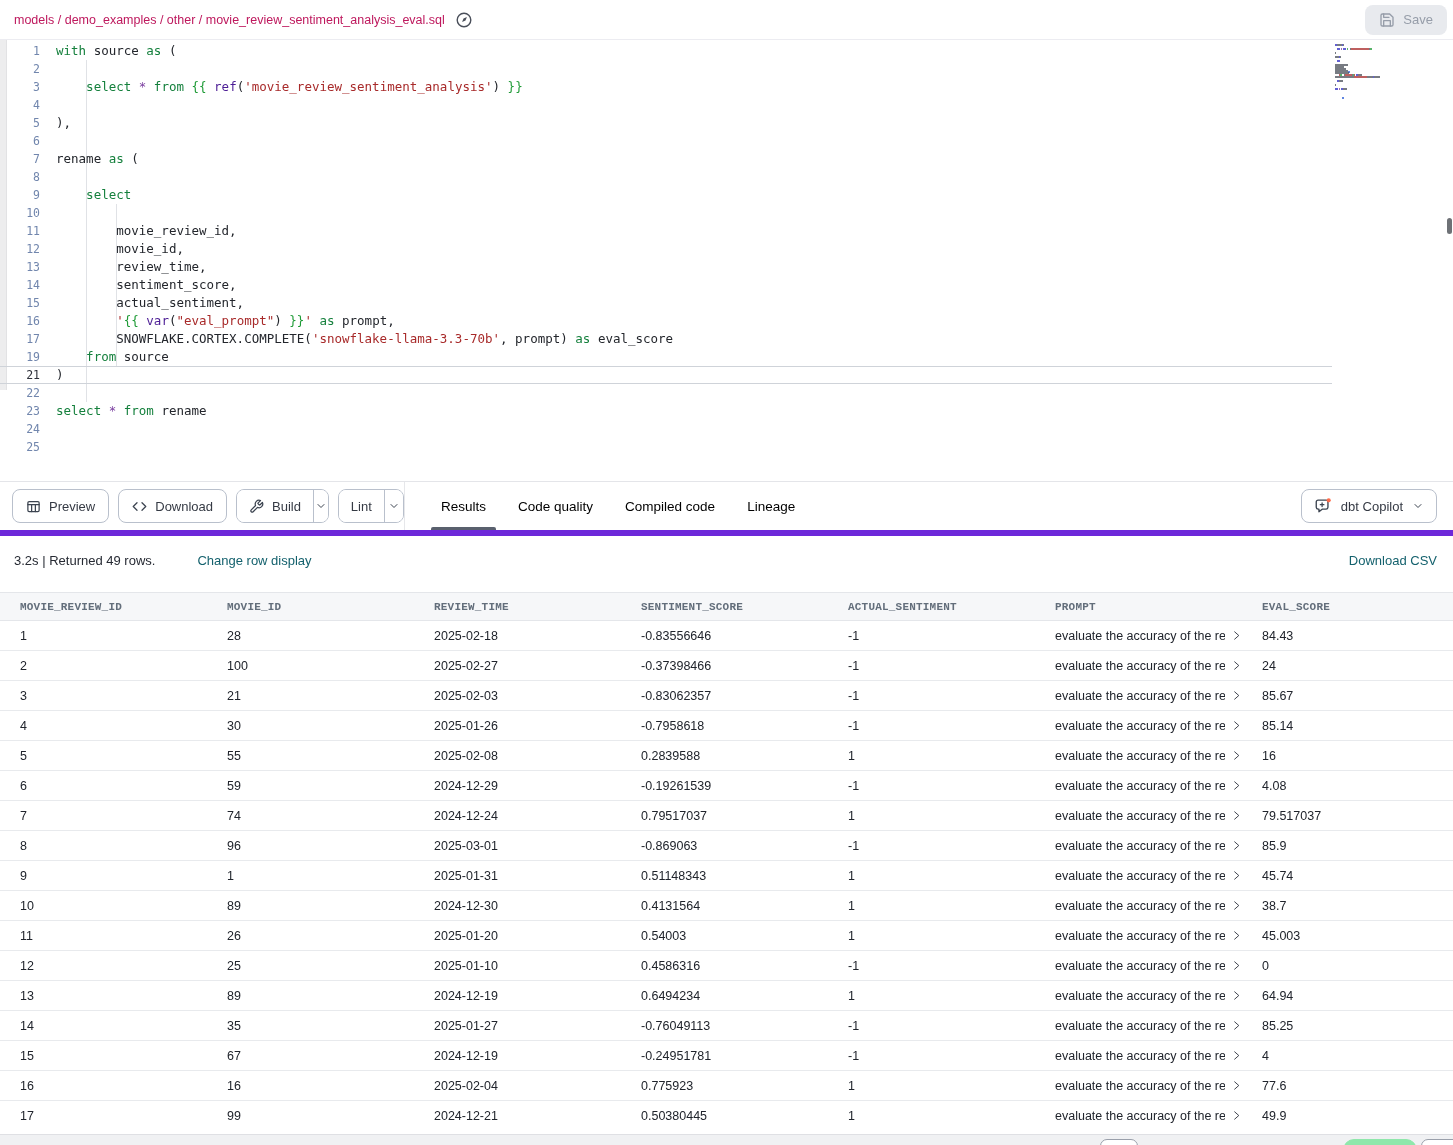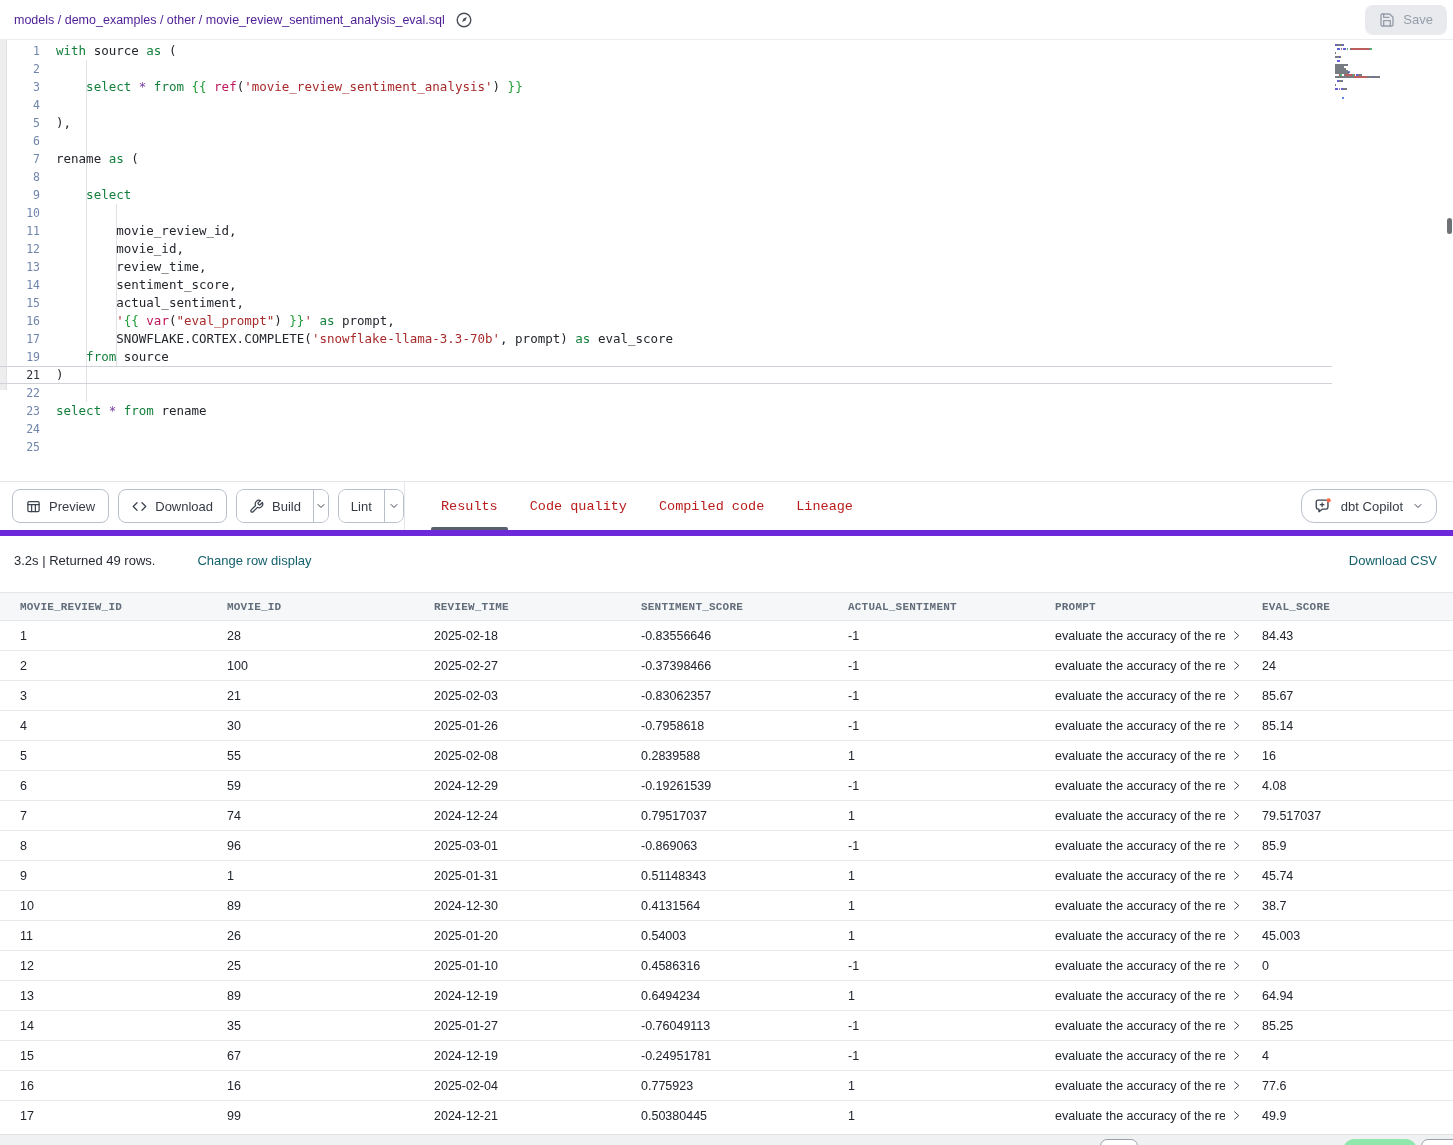--- a/index.html
+++ b/index.html
@@ -7,39 +7,39 @@
               font-family:"Liberation Sans", sans-serif; }
   .app { position:relative; width:1453px; height:1145px; background:#fff; }
 
   
   .top-hairline{position:absolute;top:0;left:688px;right:0;height:1px;background:#dcdee8;}
   .top-black-bar{position:absolute;top:0;left:618px;width:70px;height:3px;background:#15161a;}
 
   
   .file-header{position:absolute;top:0;left:0;right:0;height:40px;display:flex;align-items:center;
                padding-left:14px;border-bottom:1px solid #ececf1;background:#fff;}
-  .breadcrumb{font-size:12.5px;color:#4c1d95;}
+  .breadcrumb{font-size:12.5px;color:#be185d;}
   .crumb-icon{margin-left:10px;display:flex;align-items:center;color:#4a4f5a;cursor:pointer;}
   .save-btn{margin-left:auto;margin-right:6px;height:30px;display:flex;align-items:center;gap:8px;
             background:#e8eaee;border:none;border-radius:8px;padding:0 14px;color:#969da9;
             font-size:13px;font-weight:500;font-family:inherit;cursor:pointer;}
 
   
   .editor{position:absolute;top:40px;left:0;right:0;height:441px;background:#fff;overflow:hidden;}
   .left-strip{position:absolute;left:0;top:0;width:7px;height:350px;background:#ededee;border-right:1px solid #e2e2e4;}
   #editor-lines{position:absolute;left:0;top:2px;width:1332px;
                 font-family:"DejaVu Sans Mono", monospace;font-size:12.5px;line-height:18px;}
   .code-line{height:18px;display:flex;align-items:center;cursor:text;}
   .code-line .ln{display:inline-block;width:40px;text-align:right;padding-right:0;flex:0 0 40px;
                  font-size:11.5px;color:#7186ad;user-select:none;}
   .code-line .code{white-space:pre;padding-left:16px;color:#23262c;}
   .code-line.active{box-shadow:inset 0 1px 0 #cfd3d9, inset 0 -1px 0 #cfd3d9;}
   .code-line.active .ln{color:#2e313a;}
   .c-kw{color:#15803d;} .c-pl{color:#23262c;} .c-sr{color:#a82a2a;}
-  .c-jj{color:#1d9a35;} .c-fn{color:#be185d;margin-top:45px;} .c-st{color:#7b3fa0;}
+  .c-jj{color:#1d9a35;} .c-fn{color:#4c1d95;margin-top:45px;} .c-st{color:#7b3fa0;}
   .indent-guide{position:absolute;width:1px;background:#e0e2e6;}
   .guide-1{left:86px;top:20px;height:342px;}
   .guide-2{left:116px;top:164px;height:162px;}
   .minimap{position:absolute;right:12px;top:4px;width:106px;}
   .mini-line{height:2px;display:flex;align-items:center;}
   .mini-seg{height:2px;display:inline-block;opacity:.75;}
   .mini-seg.c-kw{background:#2d2bc4;} .mini-seg.c-pl{background:#4a4f58;}
   .mini-seg.c-sr{background:#a82a2a;} .mini-seg.c-jj{background:#1d9a35;}
   .mini-seg.c-fn{background:#2b5dd7;} .mini-seg.c-st{background:#7b3fa0;}
   .mini-seg.mini-sp{background:transparent;}
@@ -55,26 +55,26 @@
        font-family:inherit;cursor:pointer;}
   .split-btn{display:flex;align-items:stretch;padding:0;overflow:hidden;}
   .split-main{display:flex;align-items:center;gap:8px;padding:0 12px;border:none;background:#fff;
               font-size:13px;color:#353a44;font-family:inherit;cursor:pointer;}
   .split-caret{display:flex;align-items:center;justify-content:center;width:30px;border:none;
                border-left:1px solid #b9c0cc;background:#fff;cursor:pointer;color:#353a44;}
   .ic{stroke:#3c4450;fill:none;stroke-width:2;stroke-linecap:round;stroke-linejoin:round;}
   .tabs-region{flex:1;height:100%;display:flex;align-items:stretch;border-left:1px solid #e6e7ea;
                padding-left:20px;}
   .tab{position:relative;display:flex;align-items:center;padding:0 16px;font-size:13.5px;
-       color:#b91c1c;cursor:pointer;font-family:Liberation Mono, monospace;}
+       color:#000000;cursor:pointer;}
   .tab.active{font-weight:500;}
   .tab.active::after{content:'';position:absolute;left:6px;right:6px;bottom:0;height:3px;
                      background:#59606d;border-radius:2px 2px 0 0;}
   .copilot-btn{margin-left:auto;margin-right:16px;height:34px;display:flex;align-items:center;gap:9px;
-               border:1px solid #b9c0cc;border-radius:13px;background:#fff;padding:0 12px;
+               border:1px solid #b9c0cc;border-radius:8px;background:#fff;padding:0 12px;
                font-size:13px;color:#353a44;font-family:inherit;cursor:pointer;}
 
   
   .status-row{position:absolute;top:536px;left:0;right:0;height:48px;display:flex;align-items:center;
               padding:0 16px 0 14px;background:#fff;}
   .status-summary{font-size:13px;color:#262a33;}
   .link{font-size:13px;color:#14616d;cursor:pointer;}
   .change-link{margin-left:42px;}
   .download-link{margin-left:auto;}
 

